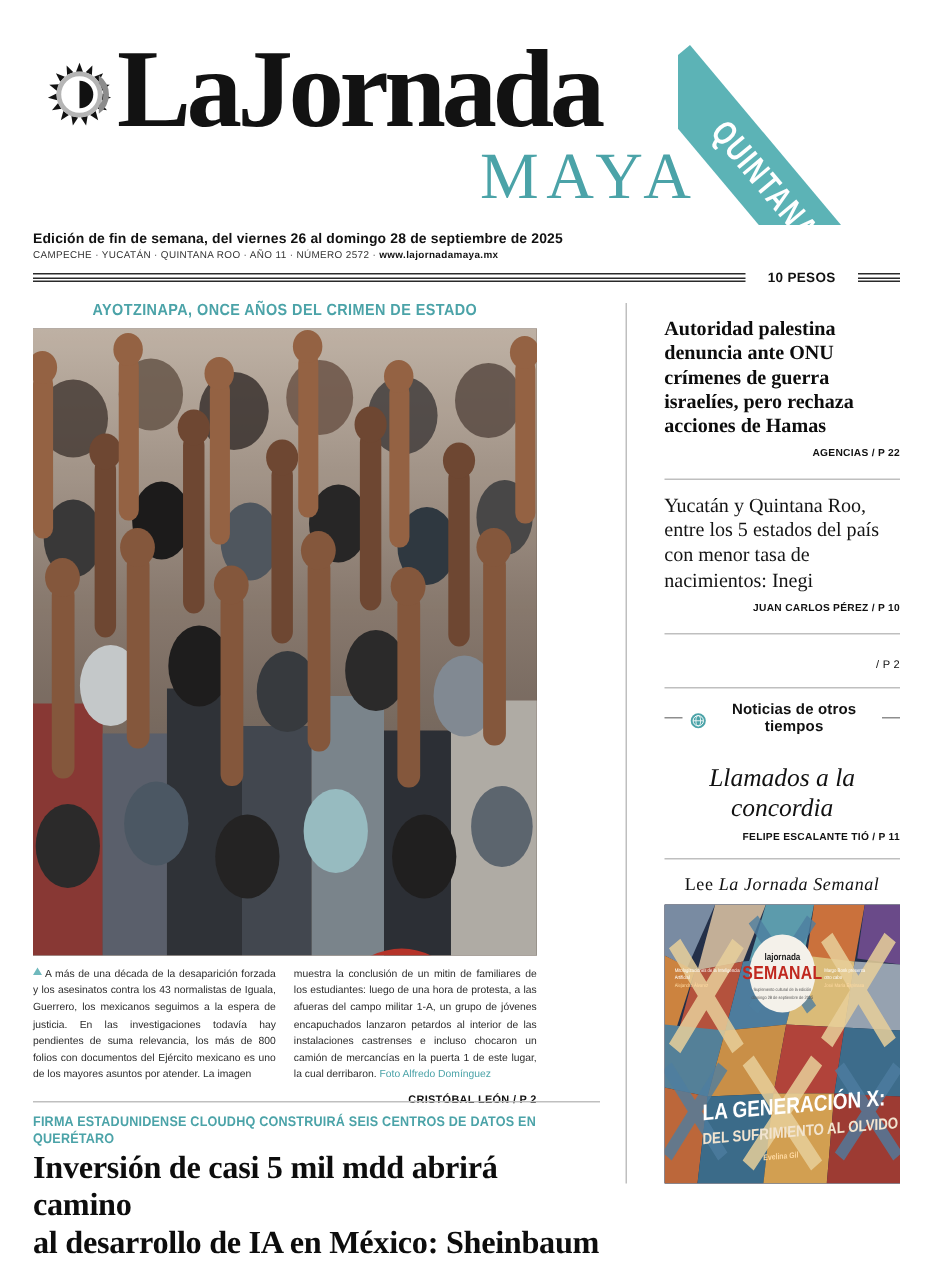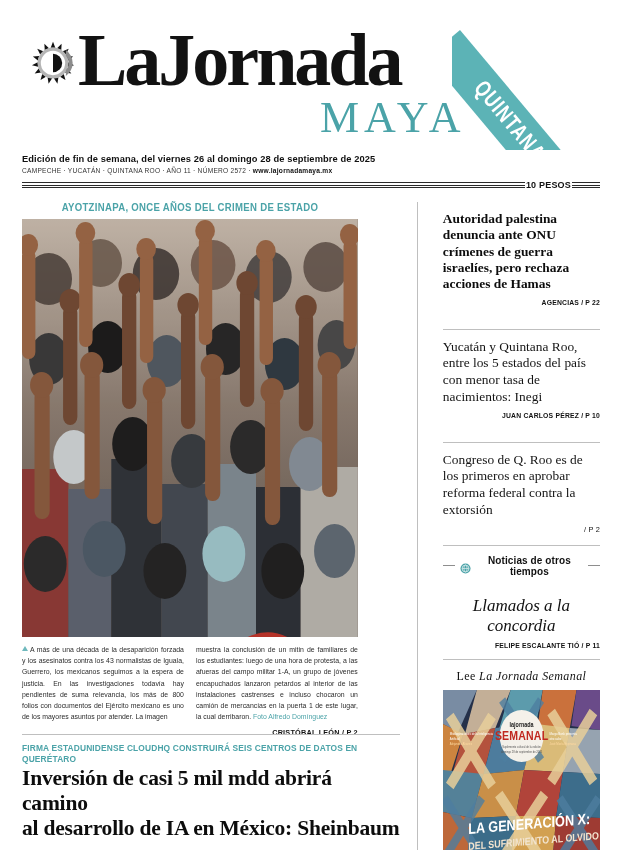--- a/index.html
+++ b/index.html
@@ -65,21 +65,21 @@
     font-size: 9.3px; font-weight: bold; color: #111;
     letter-spacing: 0.1px;
   }
   .dateline .line2 {
     font-size: 6.6px; color: #333; margin-top: 3px; letter-spacing: 0.25px;
   }
   .dateline .line2 b { color:#111; }
 
   .rule-row {
     margin: 6px 22px 0 22px;
-    display: flex; align-items: center; gap: 1px;
+    display: flex; align-items: center; gap: 15px;
   }
   .triple-rule { flex: 1; height: 6px;
     border-top: 1.2px solid #2a2a2a;
     border-bottom: 1.2px solid #2a2a2a;
     position: relative;
   }
   .triple-rule:after{ content:""; position:absolute; left:0; right:0; top:2px; height:1.2px; background:#2a2a2a;}
   .price { font-size: 9px; font-weight: bold; color:#111; white-space: nowrap; letter-spacing:0.2px;}
   .triple-rule.short { flex: 0 0 28px; }
 
@@ -118,21 +118,21 @@
     border-bottom: 5px solid #6fb9bd; margin-right: 2px; vertical-align: 1px;
   }
   .photo-credit { color: #4ba3a8; }
   .caption-byline {
     text-align: right; font-size: 7.3px; font-weight: bold; color:#111;
     margin-top: 6px; letter-spacing: 0.2px;
   }
 
   
   .rstory { padding-top: 9px; }
-  .rstory + .rstory { border-top: 1px solid #bfbfbf; margin-top: 23px; }
+  .rstory + .rstory { border-top: 1px solid #bfbfbf; margin-top: 13px; }
   .rhead-bold {
     font-family: "Liberation Serif", serif;
     font-weight: bold; font-size: 13.4px; line-height: 1.22; color:#0d0d0d;
   }
   .rhead {
     font-family: "Liberation Serif", serif;
     font-size: 13.4px; line-height: 1.25; color:#141414;
   }
   .rbyline {
     text-align: right; font-size: 6.8px; font-weight: bold; color:#111;
@@ -362,21 +362,20 @@
         <div class="rhead-bold">Autoridad palestina denuncia ante ONU crímenes de guerra israelíes, pero rechaza acciones de Hamas</div>
         <div class="rbyline">AGENCIAS / P 22</div>
       </div>
 
       <div class="rstory">
         <div class="rhead">Yucatán y Quintana Roo, entre los 5 estados del país con menor tasa de nacimientos: Inegi</div>
         <div class="rbyline">JUAN CARLOS PÉREZ / P 10</div>
       </div>
 
       <div class="rstory">
-        <div class="rhead">Congreso de Q. Roo es de los primeros en aprobar reforma federal contra la extorsión</div>
         <div class="rbyline plain">/ P 2</div>
       </div>
 
       <div class="section-flag">
         <span class="dash"></span>
         <span class="globe-icon">
           <svg viewBox="0 0 24 24">
             <circle cx="12" cy="12" r="11" fill="#4ba3a8"></circle>
             <circle cx="12" cy="12" r="7.5" fill="none" stroke="#ffffff" stroke-width="1.4"></circle>
             <ellipse cx="12" cy="12" rx="3.4" ry="7.5" fill="none" stroke="#ffffff" stroke-width="1.2"></ellipse>

